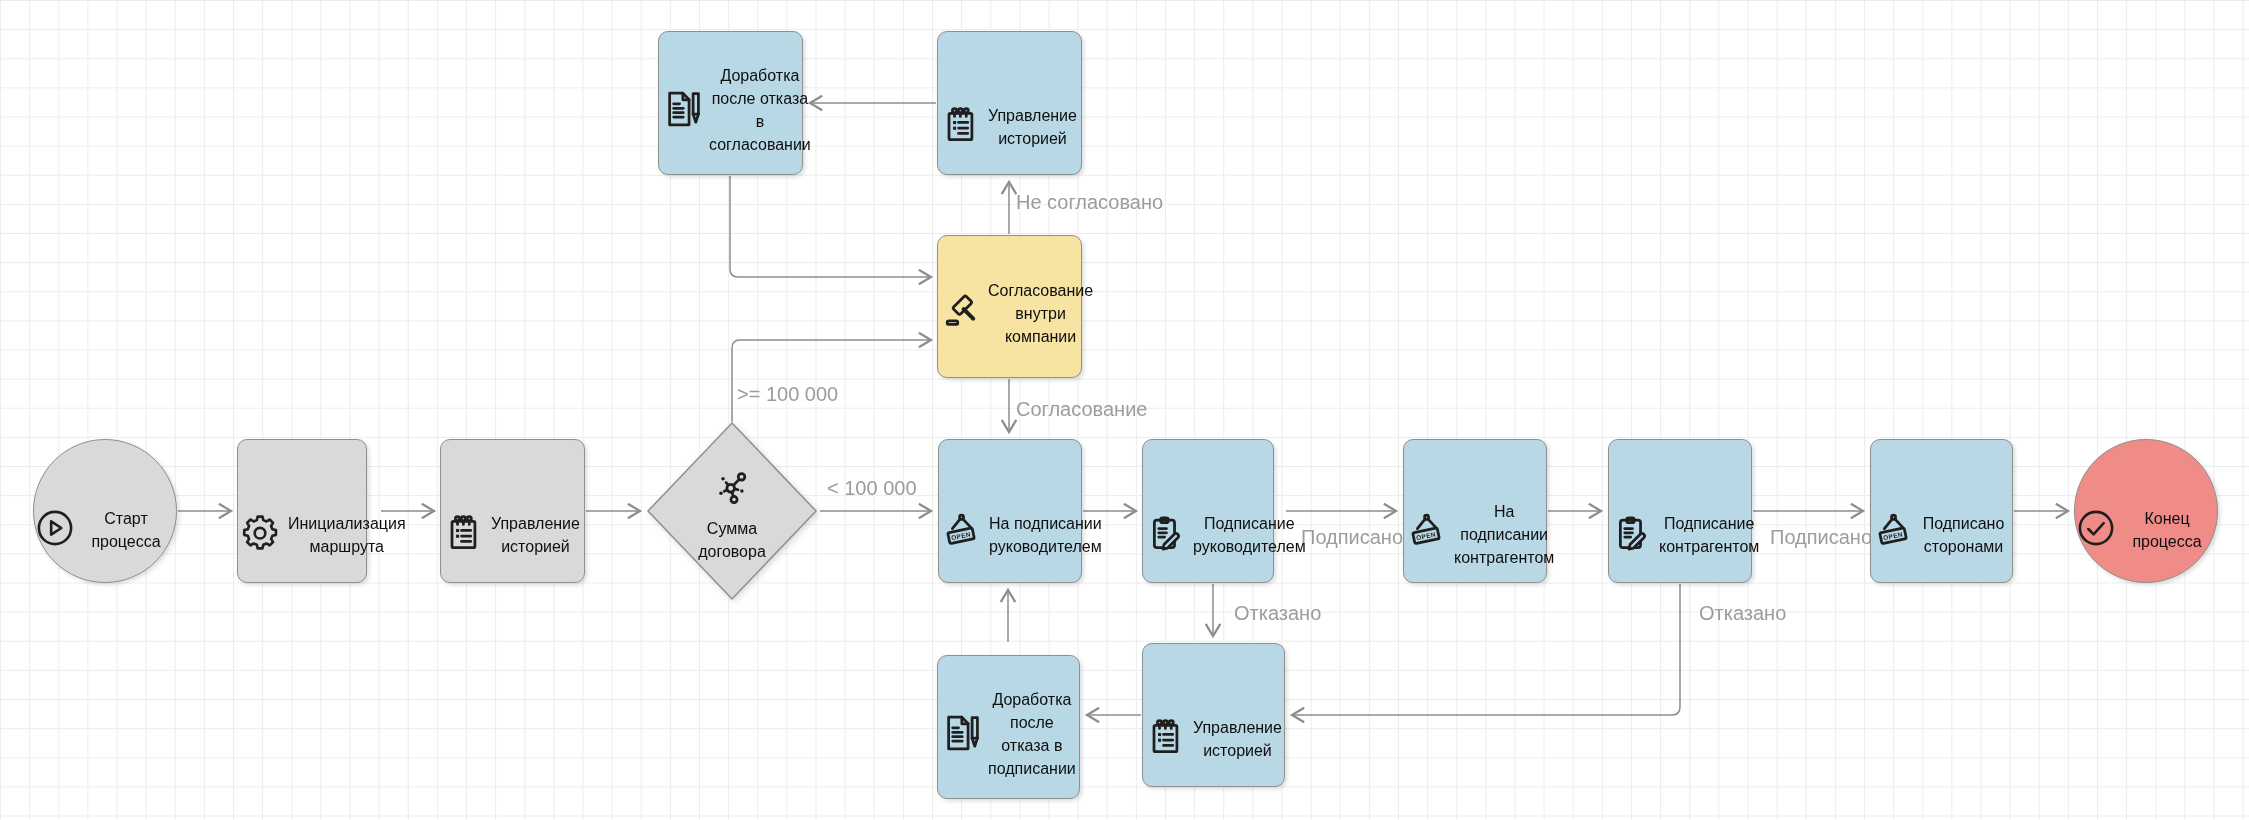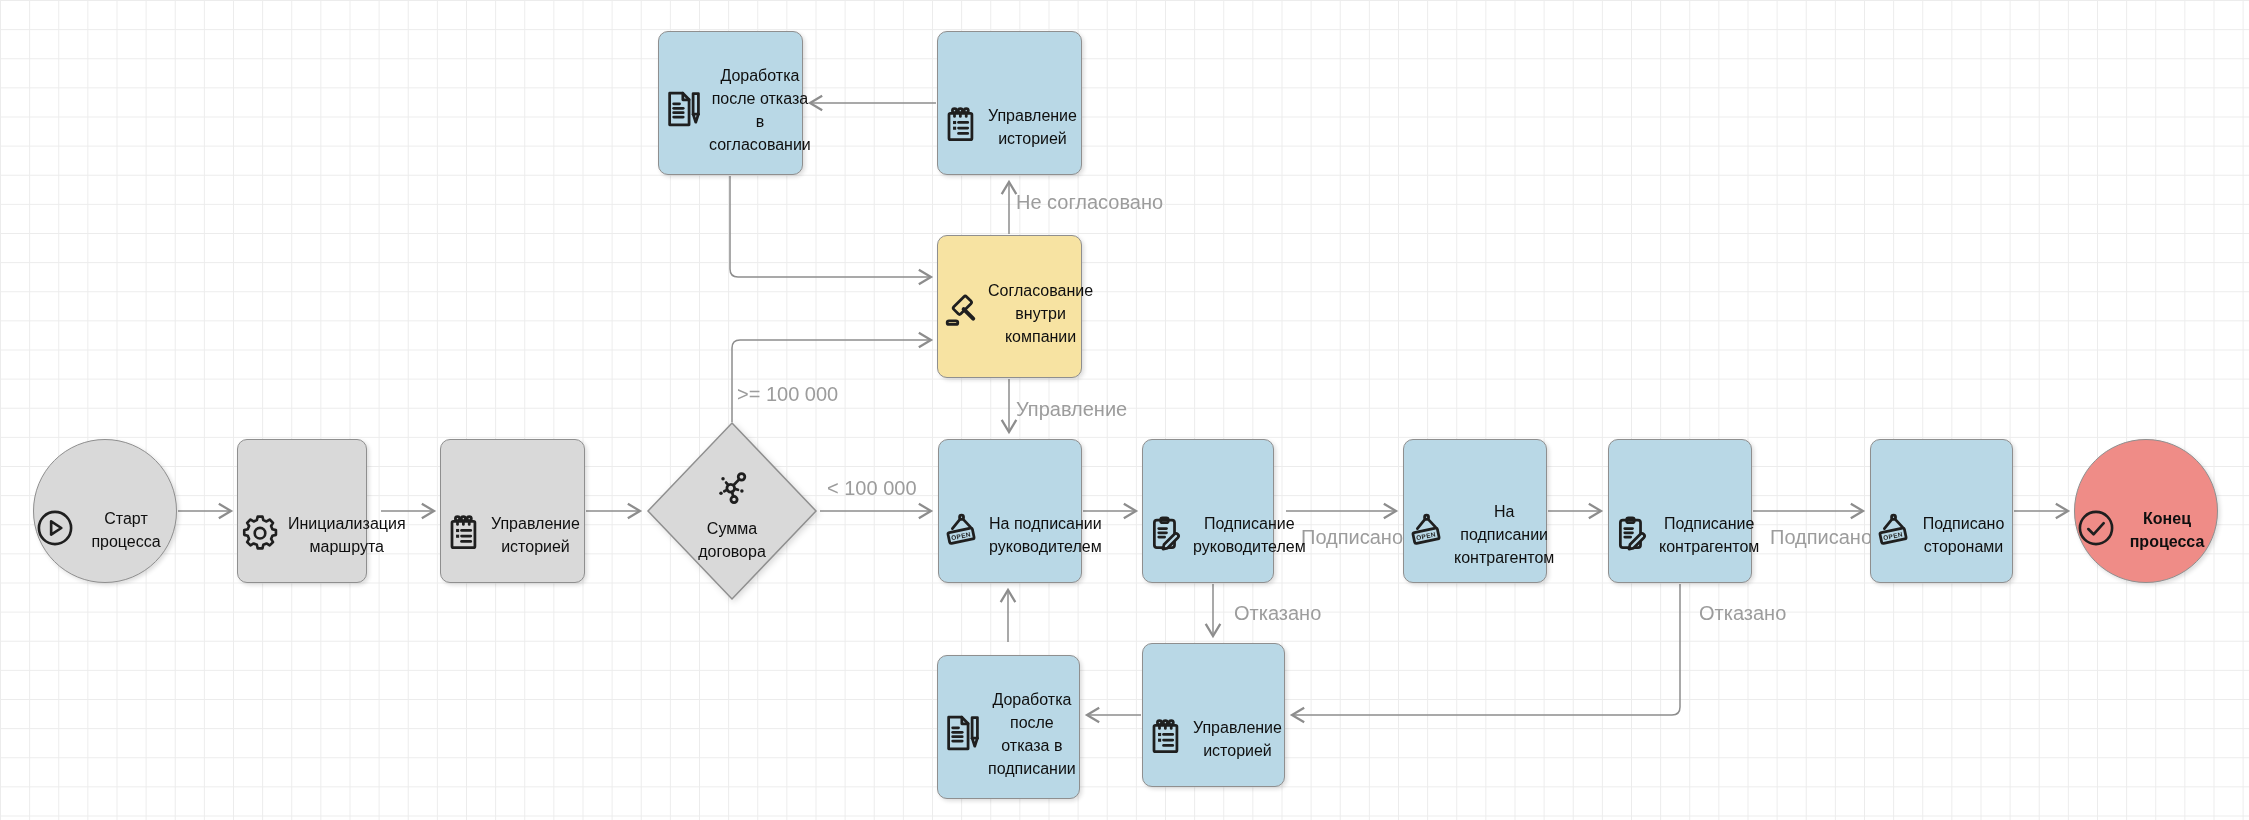--- a/index.html
+++ b/index.html
@@ -19,21 +19,21 @@
     position:absolute;box-sizing:border-box;
     display:flex;align-items:center;text-align:center;
     font-size:16px;line-height:23px;color:#0f0f0f;
   }
   .task{border:1.5px solid #8f8f8f;border-radius:10px;box-shadow:2px 2px 4px rgba(0,0,0,.14);}
   .task.gray{background:#d9d9d9;}
   .task.blue{background:#b9d8e6;}
   .task.yellow{background:#f7e3a2;}
   .event{border:1.5px solid #8f8f8f;border-radius:50%;box-shadow:2px 2px 4px rgba(0,0,0,.14);padding-top:34px;}
   .event.start{background:#d9d9d9;}
-  .event.end{background:#ef8c87;font-weight:bold;}
+  .event.end{background:#ef8c87;}
   .pad2{padding-top:44px;}
   .pad3{padding-top:11px;}
   .icon{width:44px;height:44px;flex:0 0 auto;stroke:#1f1f1f;fill:none;stroke-width:1.5;stroke-linecap:round;stroke-linejoin:round;}
   .event .icon{width:42px;height:42px;}
   .lbl{margin-top:3px;padding:0 6px;}
   .gateway{border:none;background:transparent;}
   .gateway .shape{position:absolute;inset:0;filter:drop-shadow(2px 2px 3px rgba(0,0,0,.15));}
   .gateway .shape polygon{fill:#d9d9d9;stroke:#8f8f8f;stroke-width:1.5;}
   .g-content{position:absolute;inset:0;display:flex;flex-direction:column;align-items:center;justify-content:center;padding-top:4px;gap:6px;}
   .g-content .lbl{width:112px;}
@@ -69,21 +69,21 @@
     <path class="edge" d="M 2014 511 H 2068" marker-end="url(#arw)"></path>
     <path class="edge" d="M 1213 584 V 636" marker-end="url(#arw)"></path>
     <path class="edge" d="M 1680 584 V 707 Q 1680 715 1672 715 H 1292" marker-end="url(#arw)"></path>
     <path class="edge" d="M 1141 715 H 1087" marker-end="url(#arw)"></path>
     <path class="edge" d="M 1008 642 V 590" marker-end="url(#arw)"></path>
   </svg>
 
   <div class="edge-label" style="left:737px;top:383px">&gt;= 100 000</div>
   <div class="edge-label" style="left:827px;top:477px">&lt; 100 000</div>
   <div class="edge-label" style="left:1016px;top:191px">Не согласовано</div>
-  <div class="edge-label" style="left:1016px;top:398px">Управление</div>
+  <div class="edge-label" style="left:1016px;top:398px">Согласование</div>
   <div class="edge-label" style="left:1301px;top:526px">Подписано</div>
   <div class="edge-label" style="left:1770px;top:526px">Подписано</div>
   <div class="edge-label" style="left:1234px;top:602px">Отказано</div>
   <div class="edge-label" style="left:1699px;top:602px">Отказано</div>
 
   <div class="node event start" style="left:33px;top:439px;width:144px;height:144px">
     <svg class="icon" viewBox="0 0 24 24">
       <circle cx="12" cy="12" r="9.2"></circle>
         <path d="M9.8 8.2 15.6 12 9.8 15.8Z"></path>
     </svg>

